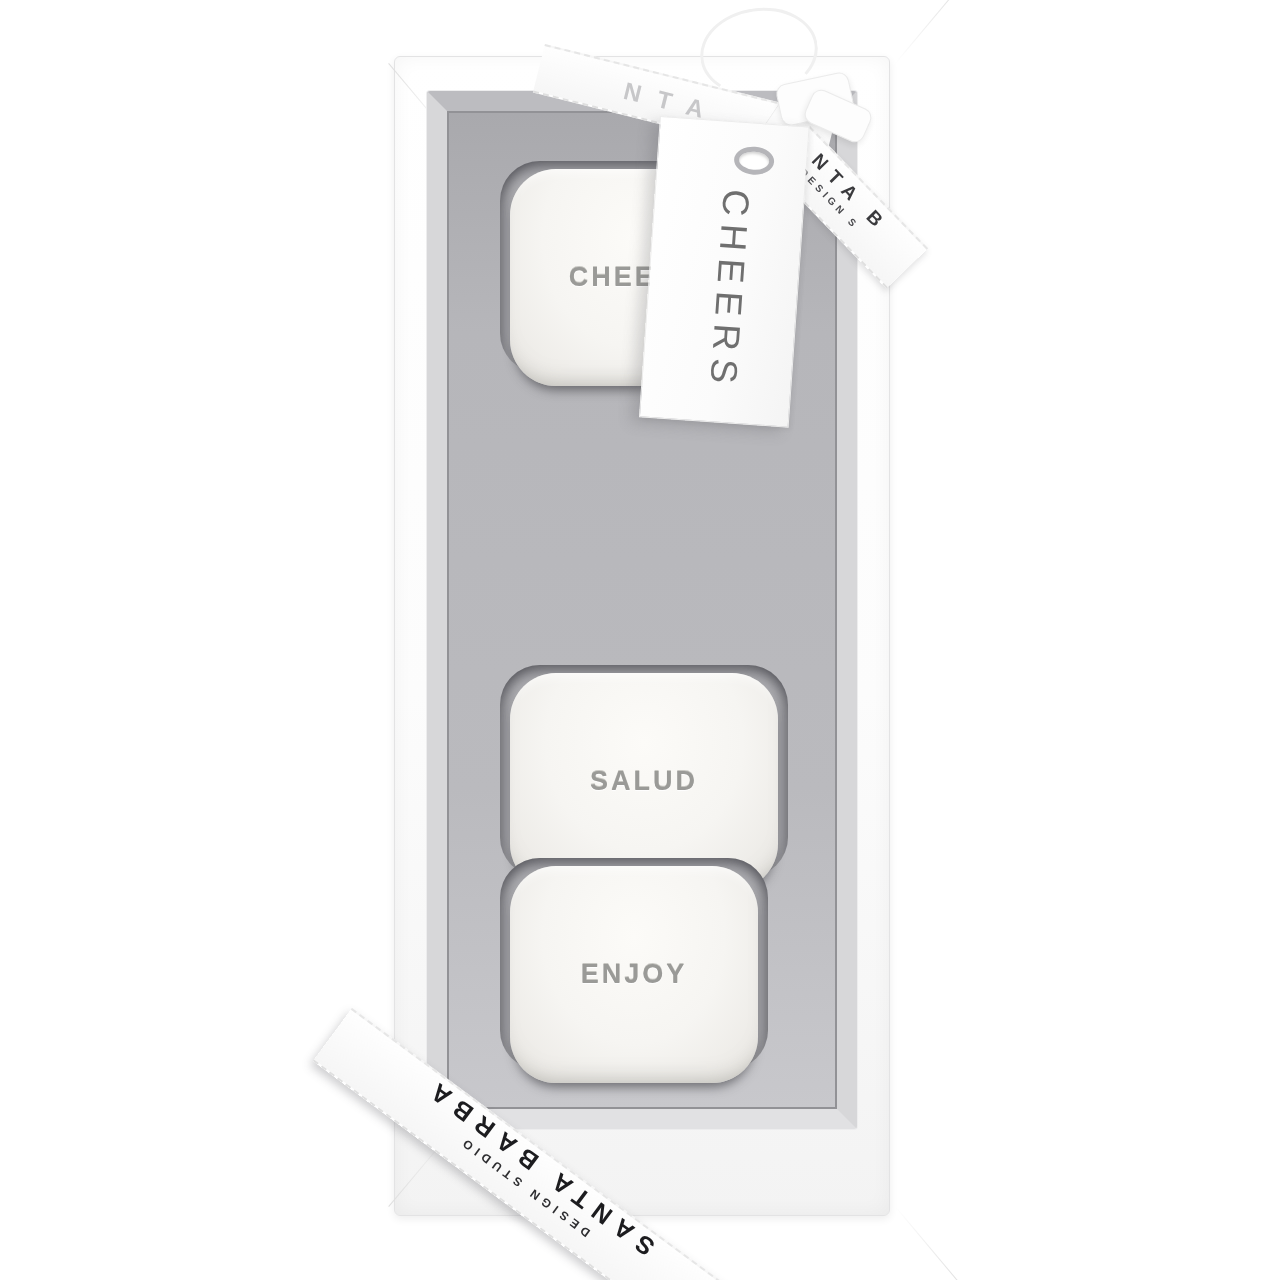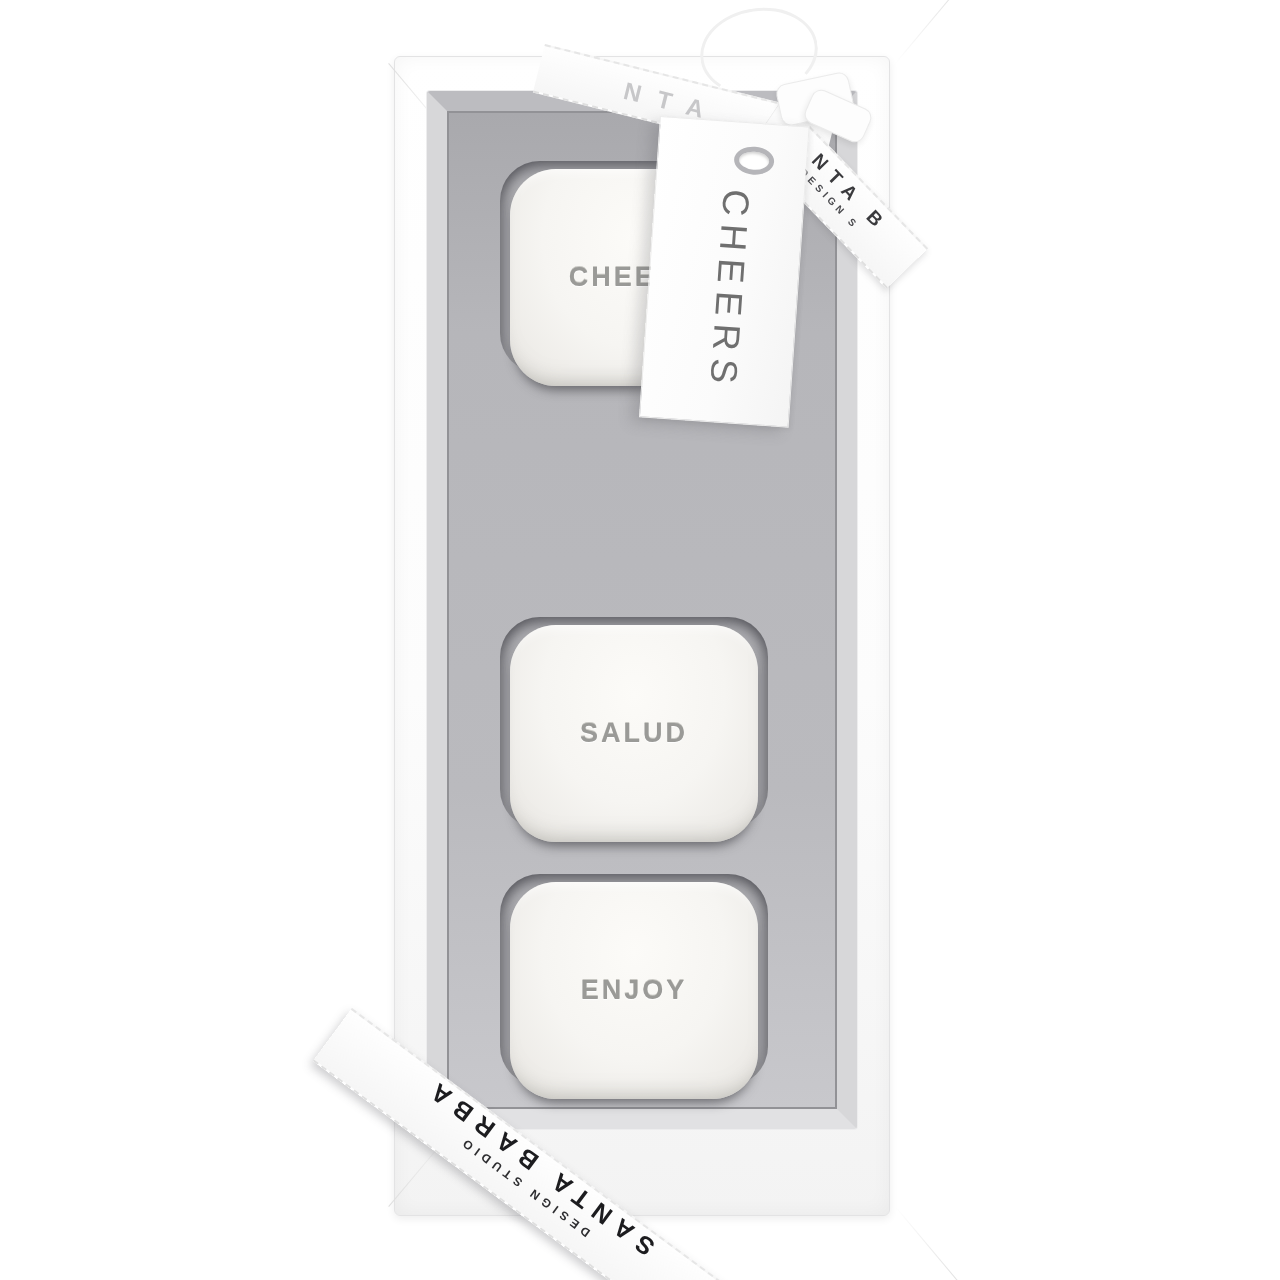--- a/index.html
+++ b/index.html
@@ -22,21 +22,21 @@
           box-shadow:0 0 0 1px #ededee;}
   .panel{position:absolute;left:0;top:0;right:0;bottom:0;border:2px solid #929296;
          background:linear-gradient(180deg,#a9a9ad 0%,#b6b6ba 22%,#bababe 68%,#c8c8cc 100%);}
 
   
   .cutout{position:absolute;left:51px;width:268px;height:212px;border-radius:40px;background:#aeaeb2;
           box-shadow:inset 0 12px 14px -6px rgba(55,55,62,.6),
                      inset 12px 0 14px -8px rgba(55,55,62,.5),
                      inset -12px 0 14px -8px rgba(55,55,62,.5),
                      inset 0 -7px 9px -6px rgba(245,245,248,.55);}
-  .cutout.c1{top:48px;}  .cutout.c2{top:281px;}  .cutout.c3{top:504px;}  .cutout.c4{top:761px;}
+  .cutout.c1{top:48px;}  .cutout.c2{top:281px;}  .cutout.c3{top:552px;padding-left:20px;}  .cutout.c4{top:745px;}
   .cup{position:absolute;left:10px;right:10px;top:8px;bottom:-13px;border-radius:46px;
        background:radial-gradient(ellipse at 50% 32%,#fcfbf8 0%,#f6f5f2 52%,#eceae6 88%,#e4e2de 100%);
        box-shadow:0 9px 11px -5px rgba(60,60,64,.65),
                   inset 0 -16px 20px -14px rgba(135,135,128,.5),
                   inset 0 12px 14px -11px rgba(255,255,255,.95);
        display:flex;align-items:center;justify-content:center;}
   .word{font-weight:bold;font-size:27px;letter-spacing:3px;color:#9a9a97;white-space:nowrap;
         text-shadow:0 -1px 0 rgba(120,120,114,.38), 0 1px 1px rgba(255,255,255,.95);}
 
   

